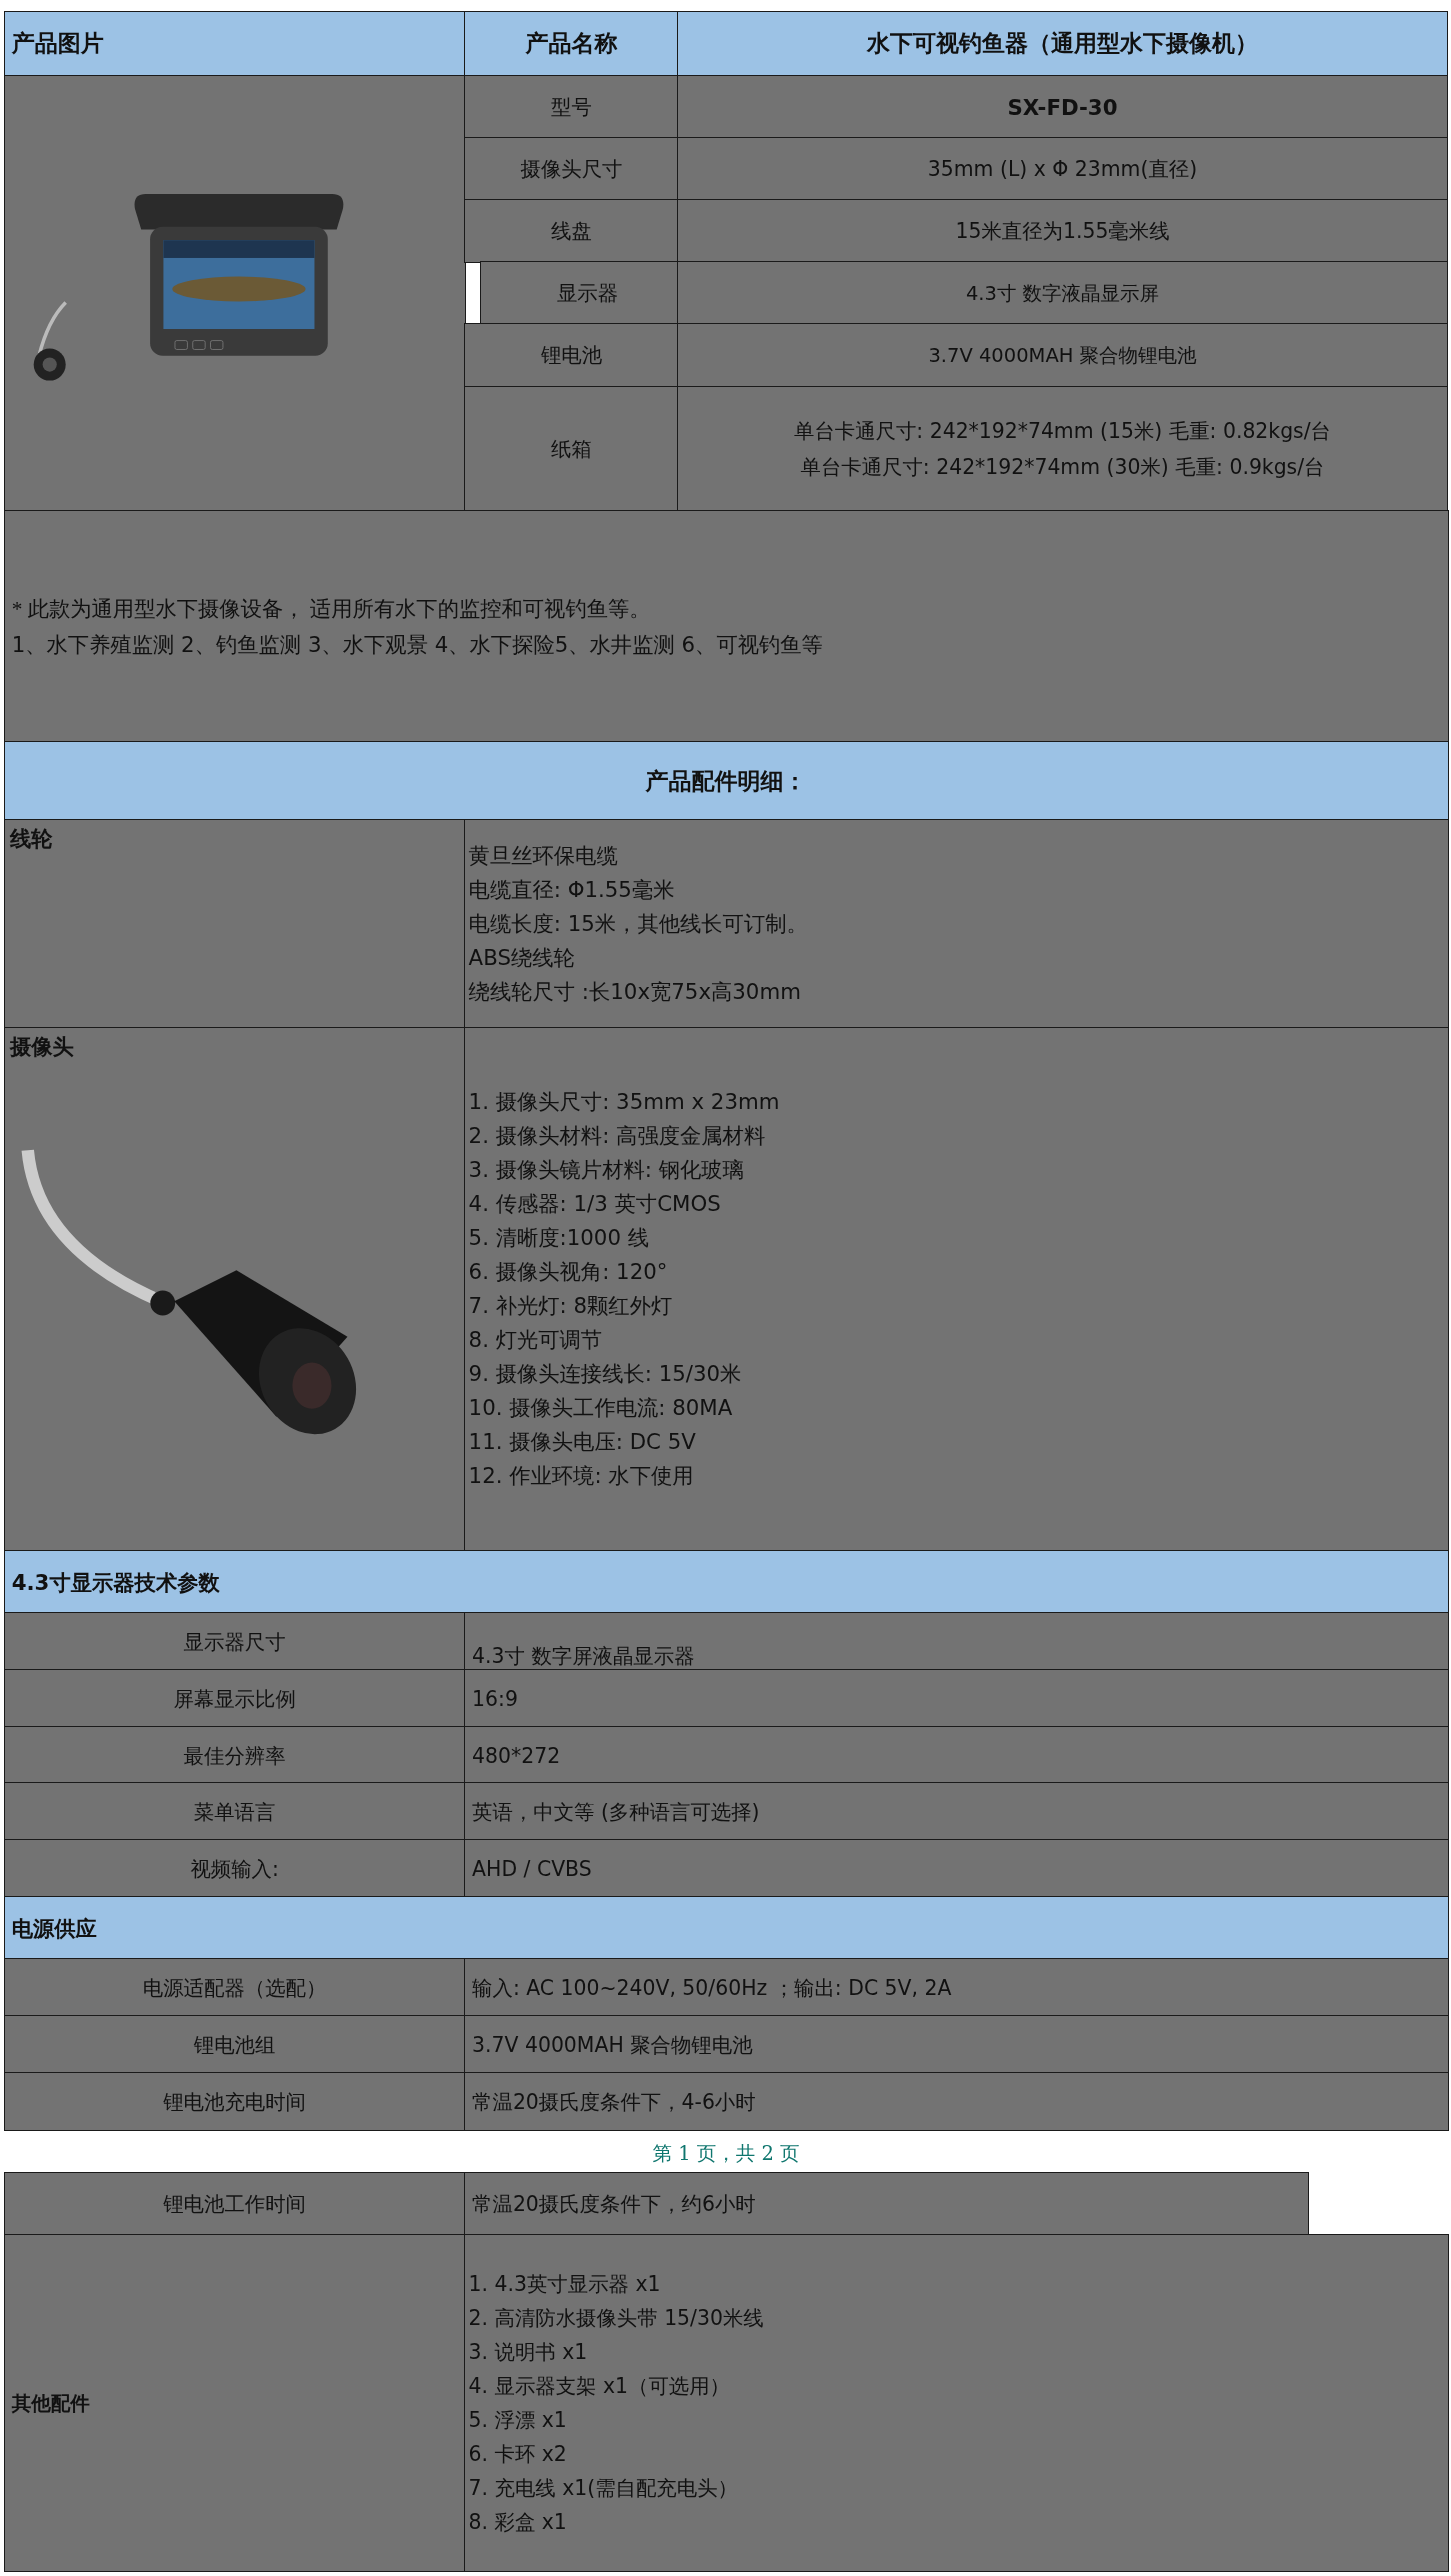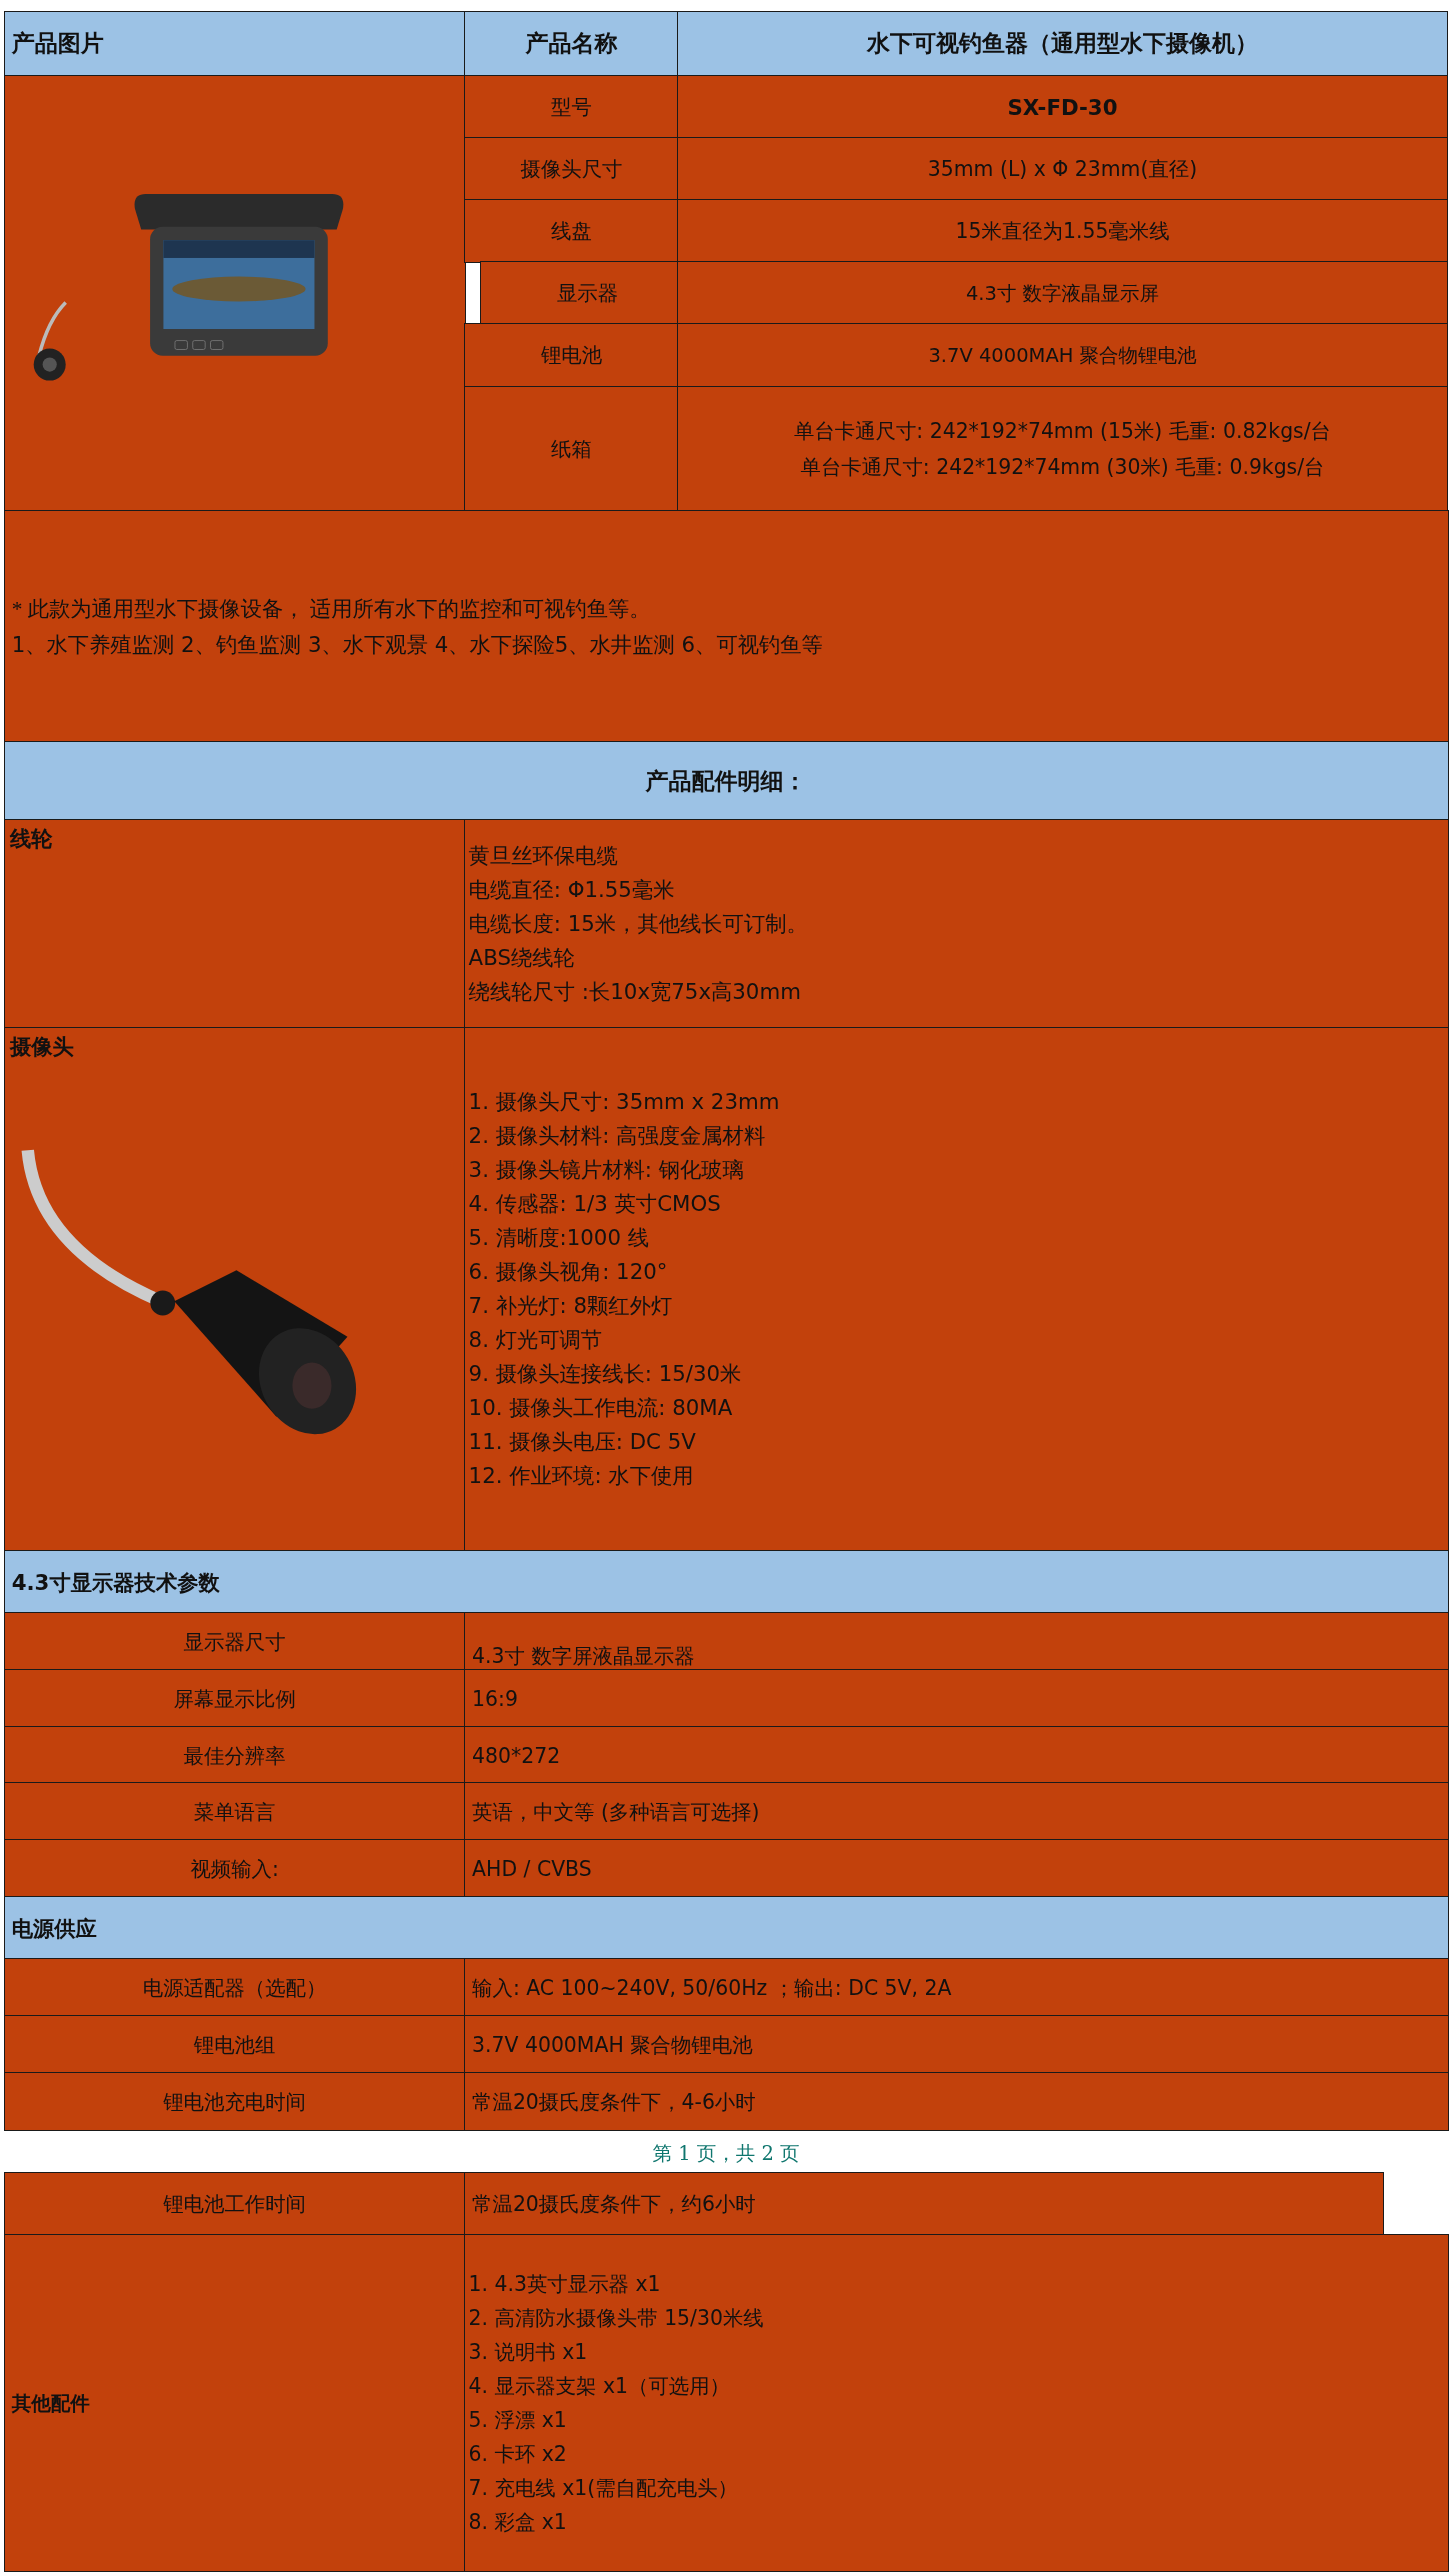--- a/index.html
+++ b/index.html
@@ -1,17 +1,17 @@
 <!DOCTYPE html>
 <html style="font-size:14.2px"><head>
 <meta charset="utf-8">
 <style>
   * { box-sizing: border-box; margin: 0; padding: 0; }
   body { width: 1452px; height: 2576px; background: #ffffff; font-family: "DejaVu Sans", "Liberation Sans", sans-serif; color: #111; position: relative; overflow: hidden; }
-  .cell { position: absolute; border: 1.8px solid #1a1a1a; background: #c2410c; display: flex; align-items: center; }
+  .cell { position: absolute; border: 1.8px solid #1a1a1a; background: #737373; display: flex; align-items: center; }
   .hdr { background: #9cc2e5; }
   .center { justify-content: center; text-align: center; }
   .left { justify-content: flex-start; padding-left: 7.1px; }
   .bold { font-weight: bold; }
   .t26 { font-size: 23px; }
   .t24 { font-size: 21.3px; }
   .t23 { font-size: 20.4px; }
   .t22 { font-size: 19.5px; }
   .col { flex-direction: column; align-items: flex-start; justify-content: center; }
   .lines div { line-height: 34px; }
@@ -196,21 +196,21 @@
   </div>
 <div class="cell left t23" style="left:464px;top:2072px;width:985px;height:59px;">
     <span>常温20摄氏度条件下，4-6小时</span>
   </div>
 
 <div class="pgfoot" style="top:2140px;">第 1 页，共 2 页</div>
 
 <div class="cell center t23" style="left:3.6px;top:2172px;width:462px;height:64px;">
     <span>锂电池工作时间</span>
   </div>
-<div class="cell left t23" style="left:464px;top:2172px;width:920px;height:64px;">
+<div class="cell left t23" style="left:464px;top:2172px;width:845px;height:64px;">
     <span>常温20摄氏度条件下，约6小时</span>
   </div>
 
 <div class="cell left bold t22" style="left:3.6px;top:2234px;width:462px;height:338px;">
   <span>其他配件</span>
 </div>
 <div class="cell t23 col lines" style="left:464px;top:2234px;width:985px;height:338px;padding-left:3.6px;">
   <div>1. 4.3英寸显示器 x1</div>
   <div>2. 高清防水摄像头带 15/30米线</div>
   <div>3. 说明书 x1</div>

